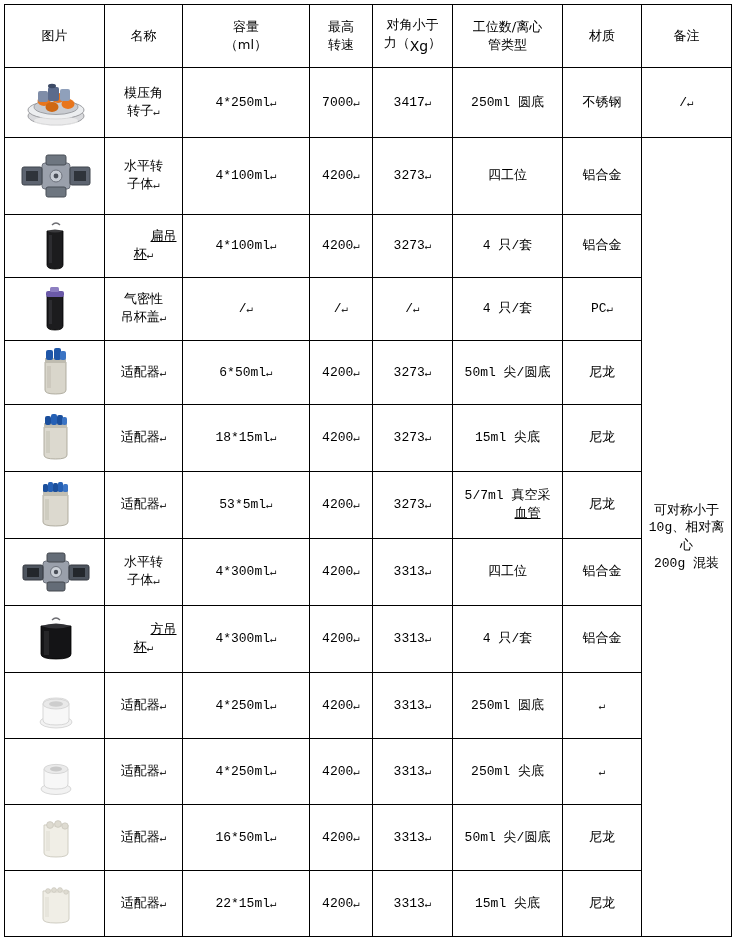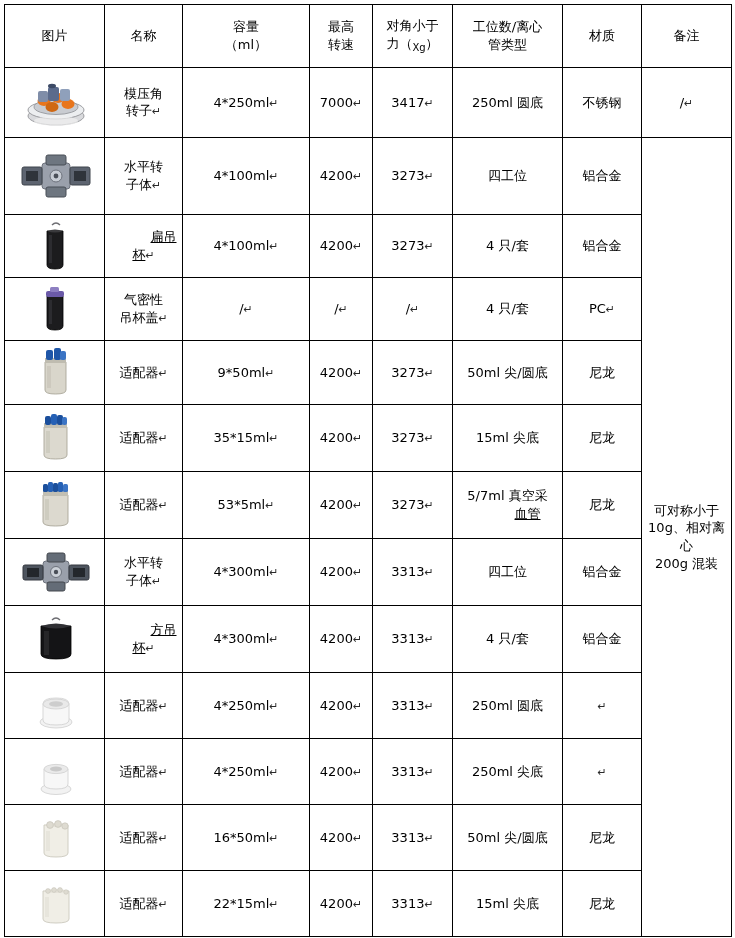--- a/index.html
+++ b/index.html
@@ -41,29 +41,29 @@
   }
   .col-img    { width: 100px; }
   .col-name   { width: 78px; }
   .col-cap    { width: 127px; }
   .col-speed  { width: 63px; }
   .col-rcf    { width: 80px; }
   .col-pos    { width: 110px; }
   .col-mat    { width: 79px; }
   .col-note   { width: 90px; }
 
-  tbody tr { height: 66px; }
+  tbody tr { height: 66px; font-family: Liberation Mono, monospace; }
 
   .pilcrow {
     font-size: 11px;
     color: #2a2a2a;
     vertical-align: baseline;
   }
   .underline { text-decoration: underline; margin-left: 40px; }
-  .sub { font-size: 10px; vertical-align: sub; margin-top: 28px; }
+  .sub { font-size: 14px; vertical-align: sub; margin-top: 28px; }
 
   .note-cell {
     font-size: 13px;
     line-height: 1.7;
   }
 
   
   .imgwrap {
     width: 96px;
     height: 58px;
@@ -224,21 +224,21 @@
               <path d="M37 18 h21 v28 q0 4 -10.5 4 q-10.5 0 -10.5 -4 z" fill="#d9d6cb" stroke="#a9a699" stroke-width="0.9"></path>
               <rect x="37" y="14" width="21" height="5" fill="#bfbcb0"></rect>
               <rect x="38" y="6" width="7" height="10" rx="2" fill="#1f56a8"></rect>
               <rect x="46" y="4" width="7" height="12" rx="2" fill="#1f56a8"></rect>
               <rect x="52" y="7" width="6" height="9" rx="2" fill="#3b74c4"></rect>
               <rect x="39" y="22" width="4" height="22" fill="#c9c6ba" opacity="0.8"></rect>
             </svg>
           </div>
         </td>
         <td><span>适配器</span><span class="pilcrow">↵</span></td>
-        <td><span>9*50ml</span><span class="pilcrow">↵</span></td>
+        <td><span>6*50ml</span><span class="pilcrow">↵</span></td>
         <td><span>4200</span><span class="pilcrow">↵</span></td>
         <td><span>3273</span><span class="pilcrow">↵</span></td>
         <td><span>50ml 尖/圆底</span></td>
         <td><span>尼龙</span></td>
       </tr>
 
       <tr style="height:67px">
         <td>
           <div class="imgwrap">
             <svg class="art" viewBox="0 0 96 58" xmlns="http://www.w3.org/2000/svg">
@@ -246,21 +246,21 @@
               <rect x="36" y="14" width="23" height="5" fill="#c2bfb3"></rect>
               <rect x="37" y="7" width="6" height="9" rx="2" fill="#1b4f9c"></rect>
               <rect x="43" y="5" width="6" height="11" rx="2" fill="#2560b5"></rect>
               <rect x="49" y="6" width="6" height="10" rx="2" fill="#1b4f9c"></rect>
               <rect x="54" y="8" width="5" height="8" rx="2" fill="#3b74c4"></rect>
               <rect x="38" y="22" width="4" height="22" fill="#cbc8bc" opacity="0.8"></rect>
             </svg>
           </div>
         </td>
         <td><span>适配器</span><span class="pilcrow">↵</span></td>
-        <td><span>35*15ml</span><span class="pilcrow">↵</span></td>
+        <td><span>18*15ml</span><span class="pilcrow">↵</span></td>
         <td><span>4200</span><span class="pilcrow">↵</span></td>
         <td><span>3273</span><span class="pilcrow">↵</span></td>
         <td><span>15ml 尖底</span></td>
         <td><span>尼龙</span></td>
       </tr>
 
       <tr style="height:67px">
         <td>
           <div class="imgwrap">
             <svg class="art" viewBox="0 0 96 58" xmlns="http://www.w3.org/2000/svg">

